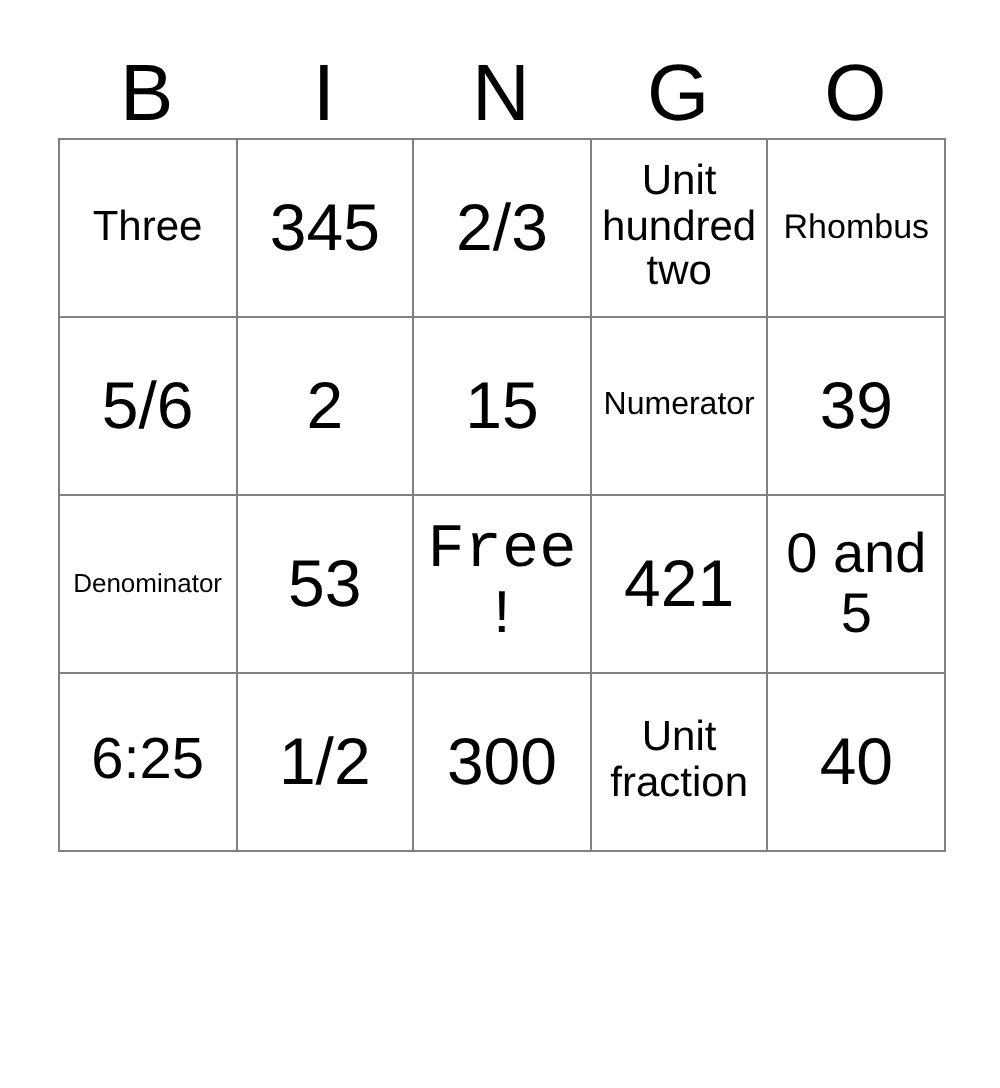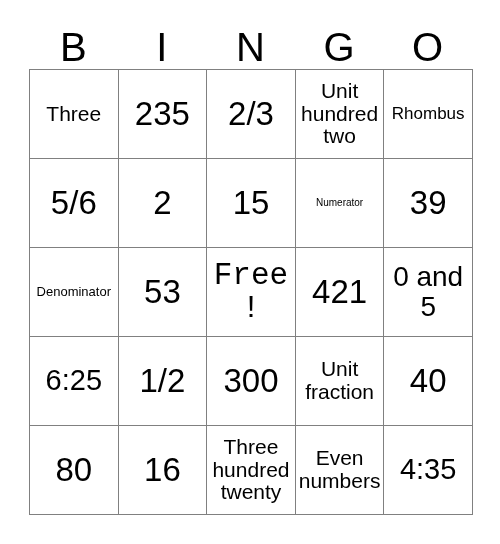--- a/index.html
+++ b/index.html
@@ -67,21 +67,21 @@
     word-wrap: break-word;
   }
 
   
   .fs-xxl { font-size: 33px; }
   .fs-xl  { font-size: 31px; font-family: Liberation Mono, monospace; }
   .fs-lg  { font-size: 29px; }
   .fs-md  { font-size: 28px; }
   .fs-sm  { font-size: 21px; }
   .fs-xs  { font-size: 17px; text-align: center; }
-  .fs-xxs { font-size: 10px; }
+  .fs-xxs { font-size: 16px; }
   .fs-tiny{ font-size: 13px; }
 </style>
 </head>
 <body>
 
 <div id="bingo-card">
 
   <div class="header-row">
     <div class="header-cell">
       <span class="header-letter">B</span>
@@ -100,21 +100,21 @@
     </div>
   </div>
 
   <table class="grid">
     <tbody>
       <tr>
         <td>
             <span class="cell-text fs-sm">Three</span>
           </td>
         <td>
-            <span class="cell-text fs-xxl">235</span>
+            <span class="cell-text fs-xxl">345</span>
           </td>
         <td>
             <span class="cell-text fs-xxl">2/3</span>
           </td>
         <td>
             <span class="cell-text fs-sm">Unit hundred two</span>
           </td>
         <td>
             <span class="cell-text fs-xs">Rhombus</span>
           </td>
@@ -163,33 +163,16 @@
         <td>
             <span class="cell-text fs-xxl">300</span>
           </td>
         <td>
             <span class="cell-text fs-sm">Unit fraction</span>
           </td>
         <td>
             <span class="cell-text fs-xxl">40</span>
           </td>
       </tr>
-      <tr>
-        <td>
-            <span class="cell-text fs-xxl">80</span>
-          </td>
-        <td>
-            <span class="cell-text fs-xxl">16</span>
-          </td>
-        <td>
-            <span class="cell-text fs-sm">Three hundred twenty</span>
-          </td>
-        <td>
-            <span class="cell-text fs-sm">Even numbers</span>
-          </td>
-        <td>
-            <span class="cell-text fs-lg">4:35</span>
-          </td>
-      </tr>
     </tbody>
   </table>
 
 </div>
 
 </body></html>

